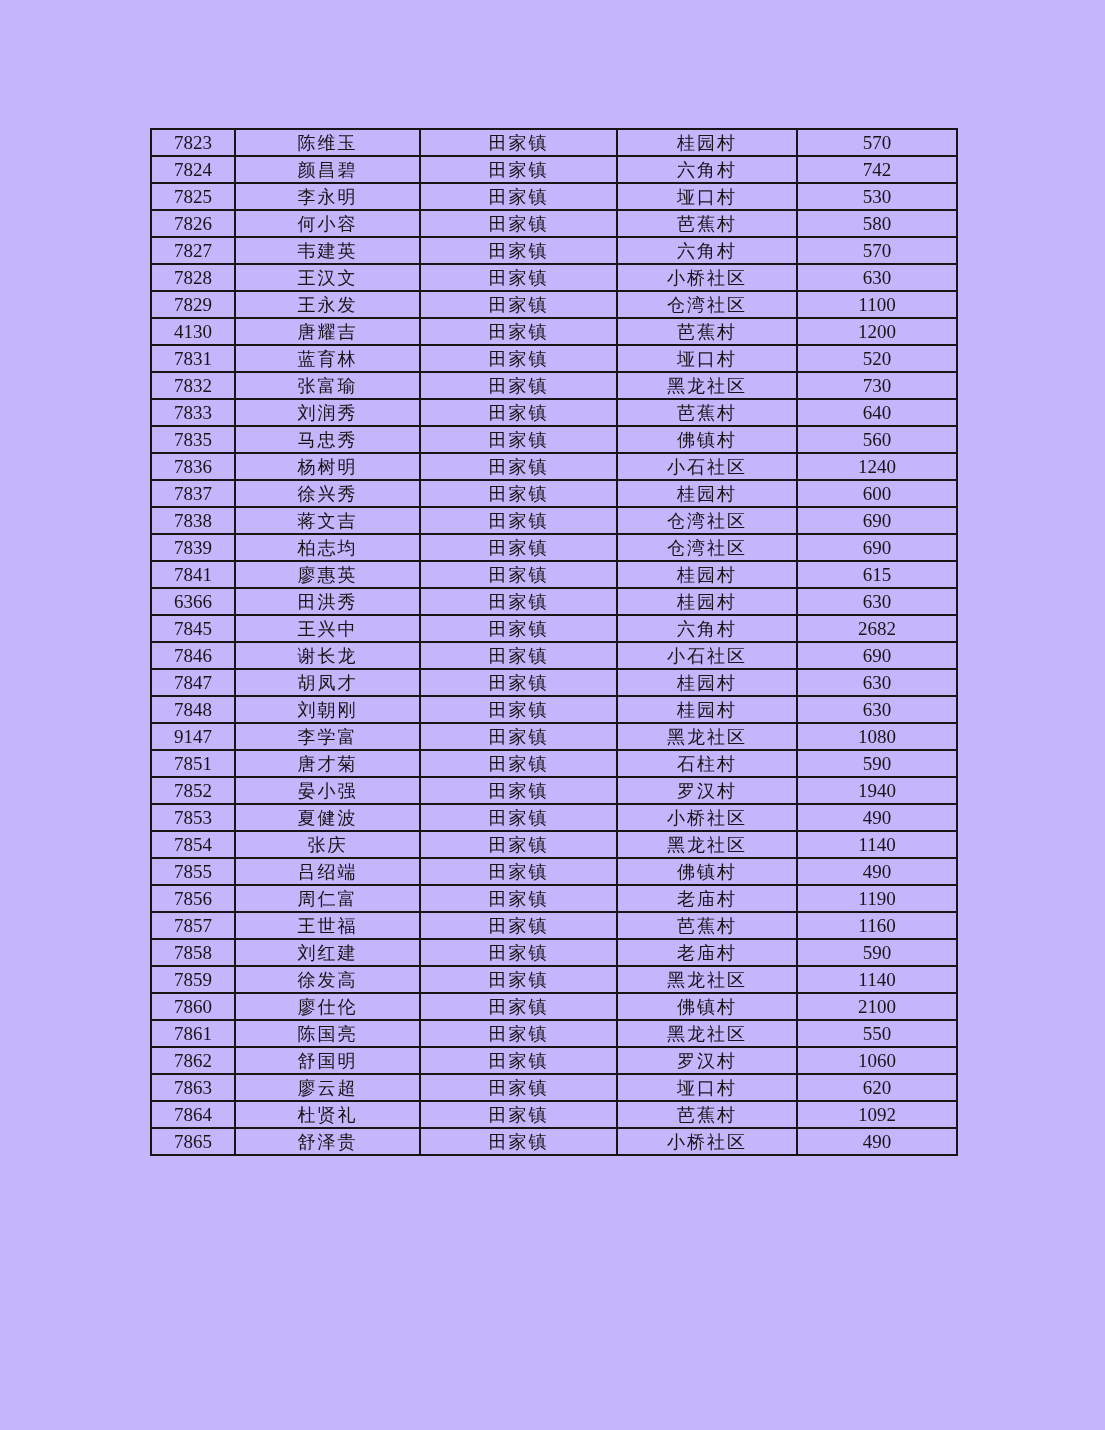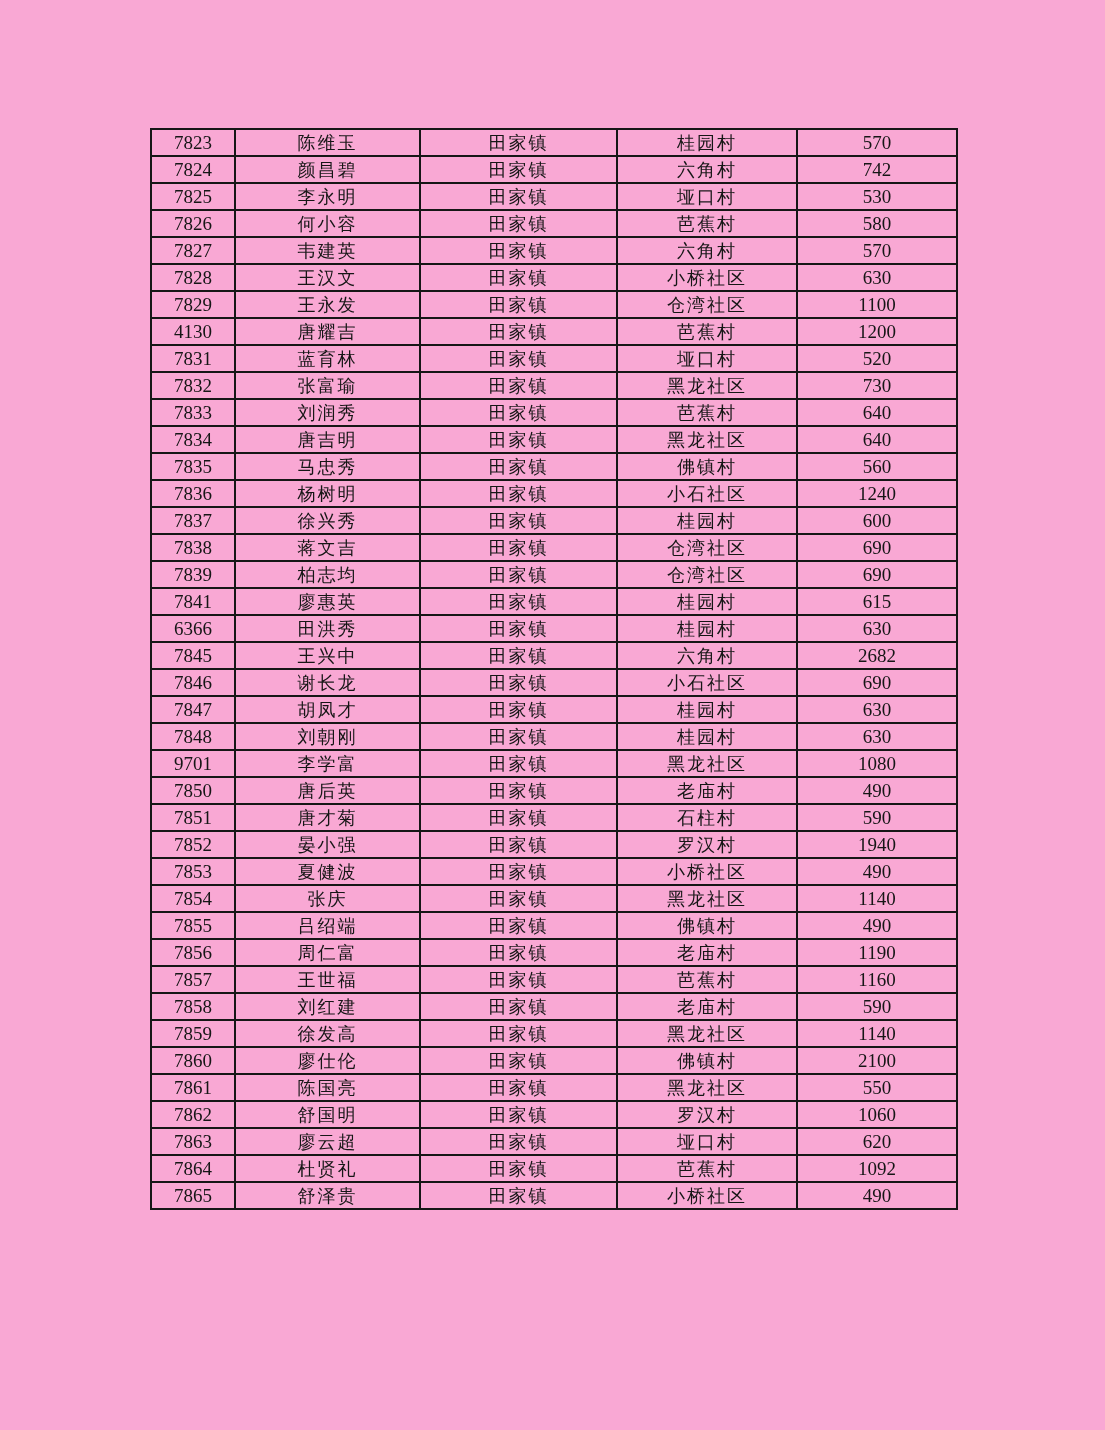--- a/index.html
+++ b/index.html
@@ -9,21 +9,21 @@
   body {
     width: 1105px;
     height: 1430px;
     background: #ffffff;
     font-family: "Liberation Serif", "DejaVu Serif", serif;
   }
   .page {
     position: relative;
     width: 1105px;
     height: 1430px;
-    background: #f9a8d4;
+    background: #c4b5fd;
     overflow: hidden;
   }
   table.data-table {
     position: absolute;
     left: 150px;
     top: 128px;
     width: 806px;
     border-collapse: collapse;
     table-layout: fixed;
   }
@@ -135,27 +135,20 @@
           <td>730</td>
         </tr>
         <tr>
           <td>7833</td>
           <td class="cjk">刘润秀</td>
           <td class="cjk">田家镇</td>
           <td class="cjk">芭蕉村</td>
           <td>640</td>
         </tr>
         <tr>
-          <td>7834</td>
-          <td class="cjk">唐吉明</td>
-          <td class="cjk">田家镇</td>
-          <td class="cjk">黑龙社区</td>
-          <td>640</td>
-        </tr>
-        <tr>
           <td>7835</td>
           <td class="cjk">马忠秀</td>
           <td class="cjk">田家镇</td>
           <td class="cjk">佛镇村</td>
           <td>560</td>
         </tr>
         <tr>
           <td>7836</td>
           <td class="cjk">杨树明</td>
           <td class="cjk">田家镇</td>
@@ -219,32 +212,25 @@
           <td>630</td>
         </tr>
         <tr>
           <td>7848</td>
           <td class="cjk">刘朝刚</td>
           <td class="cjk">田家镇</td>
           <td class="cjk">桂园村</td>
           <td>630</td>
         </tr>
         <tr>
-          <td>9701</td>
+          <td>9147</td>
           <td class="cjk">李学富</td>
           <td class="cjk">田家镇</td>
           <td class="cjk">黑龙社区</td>
           <td>1080</td>
-        </tr>
-        <tr>
-          <td>7850</td>
-          <td class="cjk">唐后英</td>
-          <td class="cjk">田家镇</td>
-          <td class="cjk">老庙村</td>
-          <td>490</td>
         </tr>
         <tr>
           <td>7851</td>
           <td class="cjk">唐才菊</td>
           <td class="cjk">田家镇</td>
           <td class="cjk">石柱村</td>
           <td>590</td>
         </tr>
         <tr>
           <td>7852</td>

